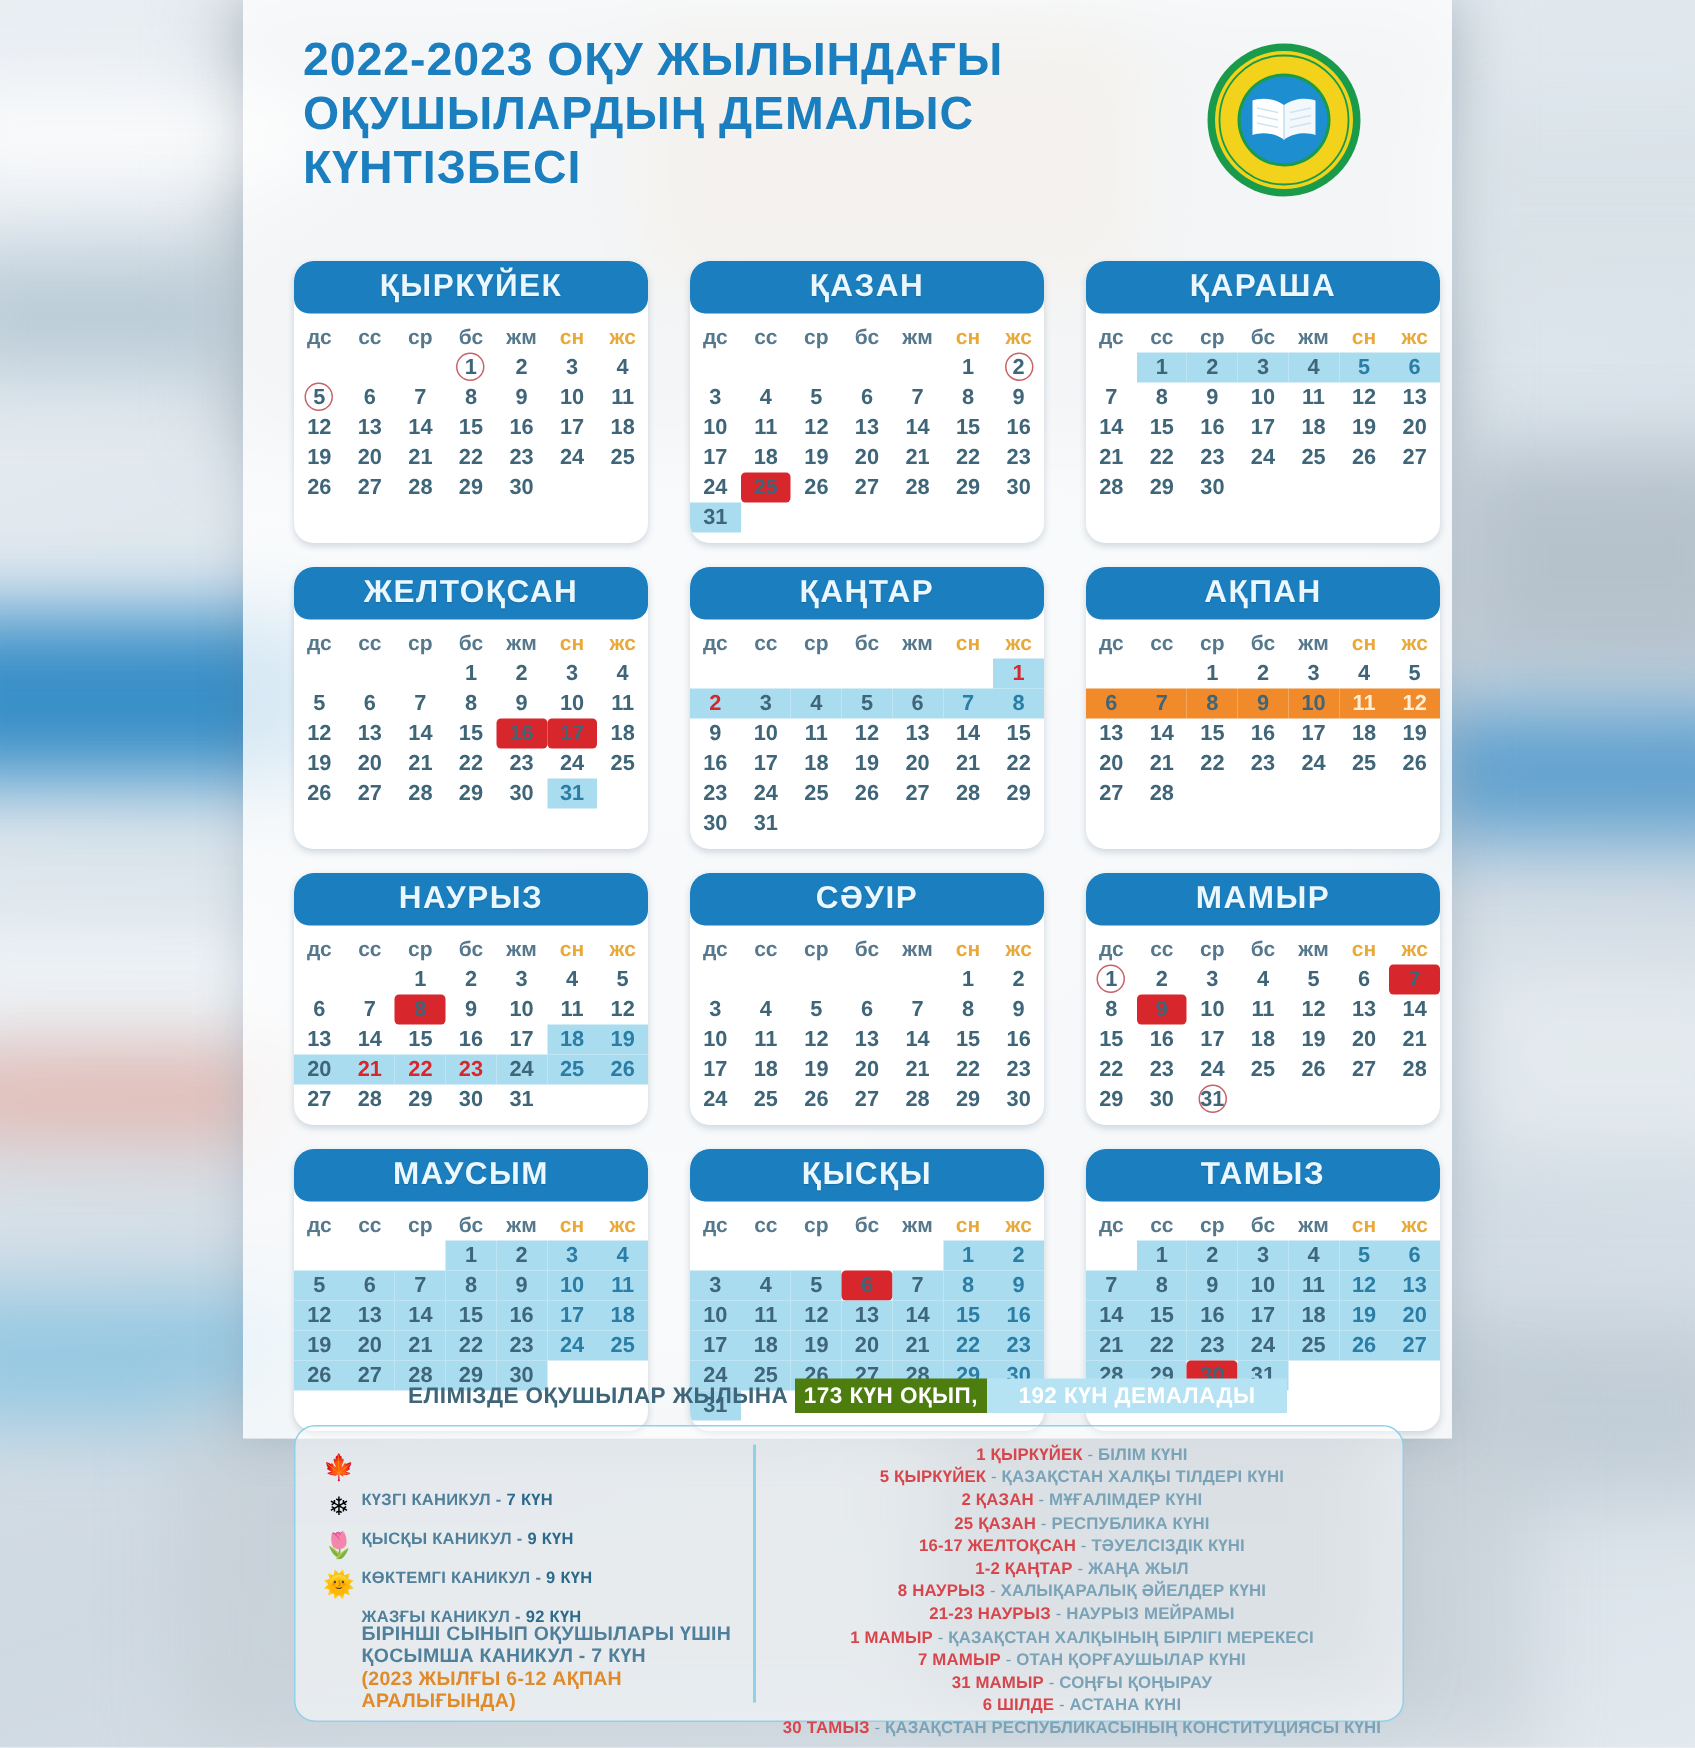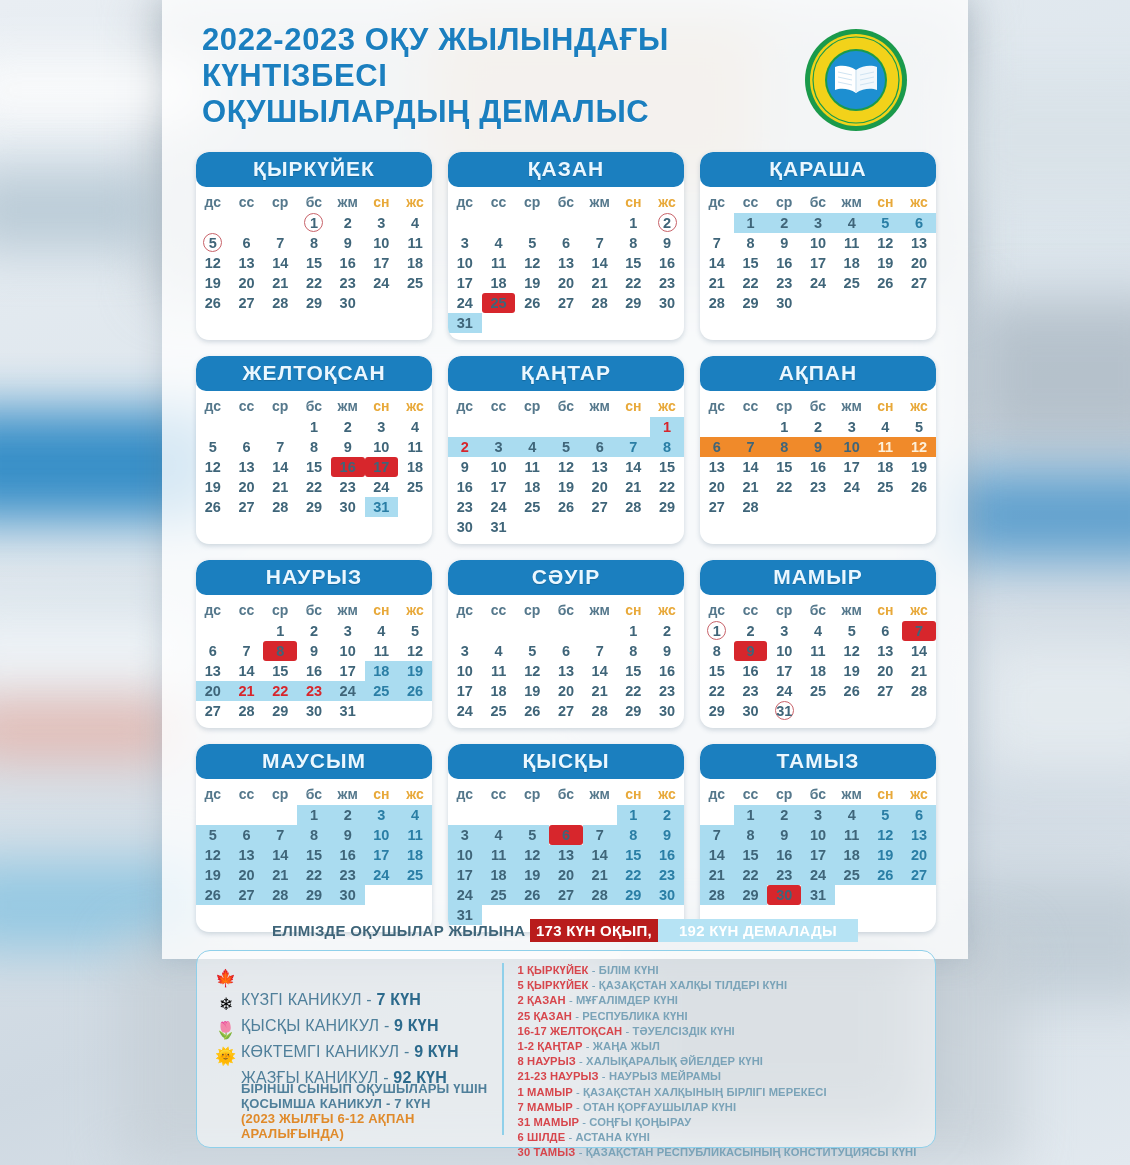--- a/index.html
+++ b/index.html
@@ -47,23 +47,23 @@
     letter-spacing:.6px; width:600px;
     text-shadow:0 1px 0 rgba(255,255,255,.6);
   }
   #title div { white-space: nowrap; }
 
   #emblem { position:absolute; right:24px; top:6px; width:104px; height:104px; }
   #emblem svg { display:block; }
 
   
   #months {
-    position:absolute; left:34px; top:152px; width:740px;
+    position:absolute; left:34px; top:174px; width:740px;
     display:grid; grid-template-columns: repeat(3, 236px);
-    gap: 16px 16px; justify-content: space-between;
+    gap: 16px 28px; justify-content: space-between;
   }
   .month {
     background:#ffffff;
     border-radius:13px;
     box-shadow:0 2px 5px rgba(60,90,120,.22);
     overflow:hidden;
     padding-bottom:7px;
   }
   .m-title {
     background:#1b7fbf; color:#eaf7ff;
@@ -94,44 +94,44 @@
     display:inline-block; width:19px; height:19px; line-height:19px;
     border:1.4px solid #c8636a; border-radius:50%;
   }
 
   
   #banner {
     position:absolute; left:0; right:0; top:922px; text-align:center;
     font-size:15px; font-weight:bold; color:#3f6579; letter-spacing:.3px;
     white-space:nowrap;
   }
-  #banner .b-dark { background:#b91c1c; color:#ffffff; padding:3px 6px; }
+  #banner .b-dark { background:#4d7c0f; color:#ffffff; padding:3px 6px; }
   #banner .b-light { background:#b6e3f4; color:#ffffff; padding:3px 21px; }
 
   
   #infobox {
     position:absolute; left:34px; top:950px; width:740px; height:198px;
     border:1.6px solid #8fd0ea; border-radius:14px;
     background:rgba(255,255,255,.55);
     display:flex;
   }
   #legend { width:305px; padding:14px 0 0 14px; }
   .leg-row { display:flex; align-items:center; height:26px; }
   .leg-ico { width:30px; text-align:center; font-size:17px; line-height:1; }
-  .leg-txt { font-size:16px; font-weight:normal; color:#4f7f9a; letter-spacing:.2px;margin-top:44px; }
+  .leg-txt { font-size:11px; font-weight:bold; color:#4f7f9a; letter-spacing:.2px;margin-top:44px; }
   .leg-txt b { color:#2c6a8c; }
   #firstgrade {
     margin:12px 0 0 30px; font-size:13px; font-weight:bold;
     color:#4f7f9a; line-height:15px; letter-spacing:.2px;
   }
   #firstgrade .hi { color:#e08a2a; }
 
   #divider { width:1.6px; background:#8fd0ea; margin:12px 0; }
 
-  #holidays { flex:1; padding:12px 10px 0 14px; }
+  #holidays { flex:1; padding:12px 10px 0 14px;text-align:center; }
   .hol-row { font-size:11.2px; line-height:15.2px; color:#6f9cb4; letter-spacing:.1px; white-space:nowrap; }
   .hol-row .d { color:#d7464c; font-weight:bold; }
   .hol-row .n { color:#7aa3b8; font-weight:bold; }
 </style>
 </head>
 <body>
 
 <div id="backdrop">
   <div class="blob bg-base"></div>
   <div class="blob bg-wall"></div>
@@ -150,22 +150,22 @@
   <div class="blob bg-desk"></div>
   <div class="blob bg-chair"></div>
   <div class="blob bg-soft1"></div>
 </div>
 
 <div id="poster">
 
   <div id="header">
     <div id="title">
       <div>2022-2023 ОҚУ ЖЫЛЫНДАҒЫ</div>
+      <div>ОҚУШЫЛАРДЫҢ ДЕМАЛЫС</div>
       <div>КҮНТІЗБЕСІ</div>
-      <div>ОҚУШЫЛАРДЫҢ ДЕМАЛЫС</div>
     </div>
 
     <div id="emblem">
       <svg width="104" height="104" viewBox="0 0 104 104">
         <circle cx="52" cy="52" r="51" fill="#1a9a4b"></circle>
         <circle cx="52" cy="52" r="46" fill="#f2d21a"></circle>
         <circle cx="52" cy="52" r="43" fill="none" stroke="#1a9a4b" stroke-width="1.2"></circle>
         <circle cx="52" cy="52" r="31" fill="#1a9a4b"></circle>
         <circle cx="52" cy="52" r="29" fill="#1d8fd1"></circle>
         <path d="M52 42 C45 37, 36 37, 31 39 L31 62 C36 60, 45 60, 52 65 Z" fill="#ffffff"></path>

